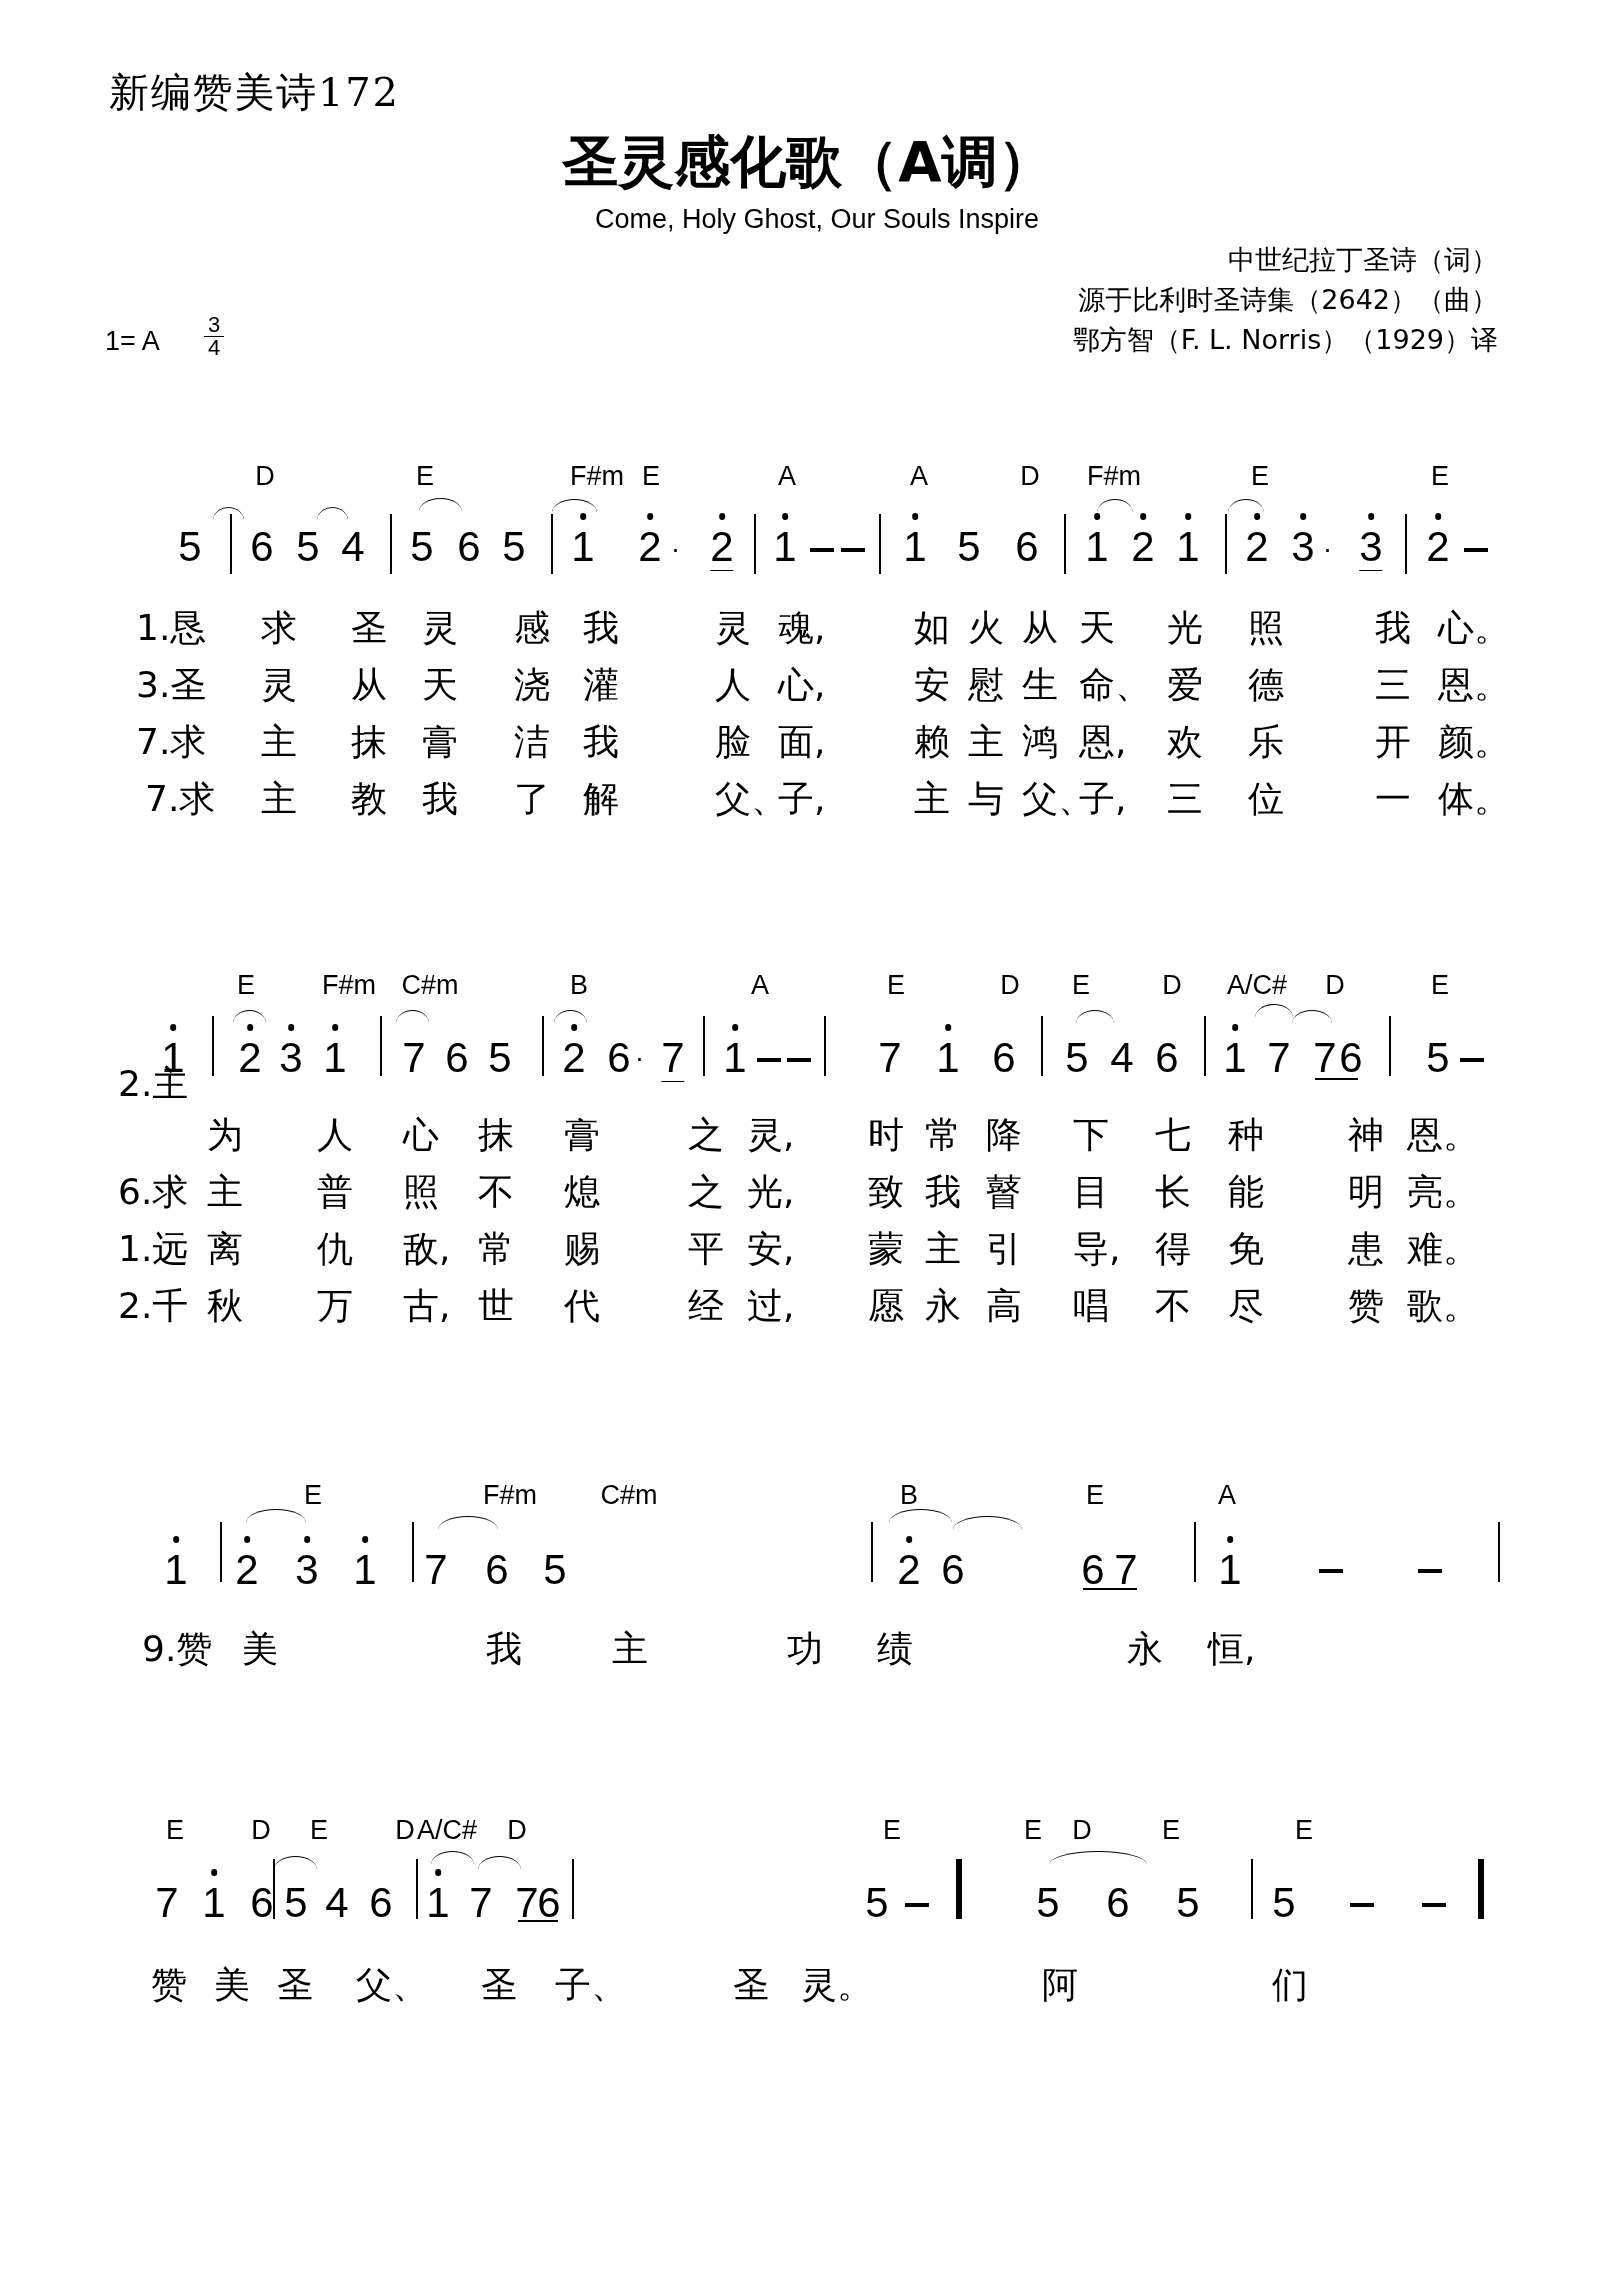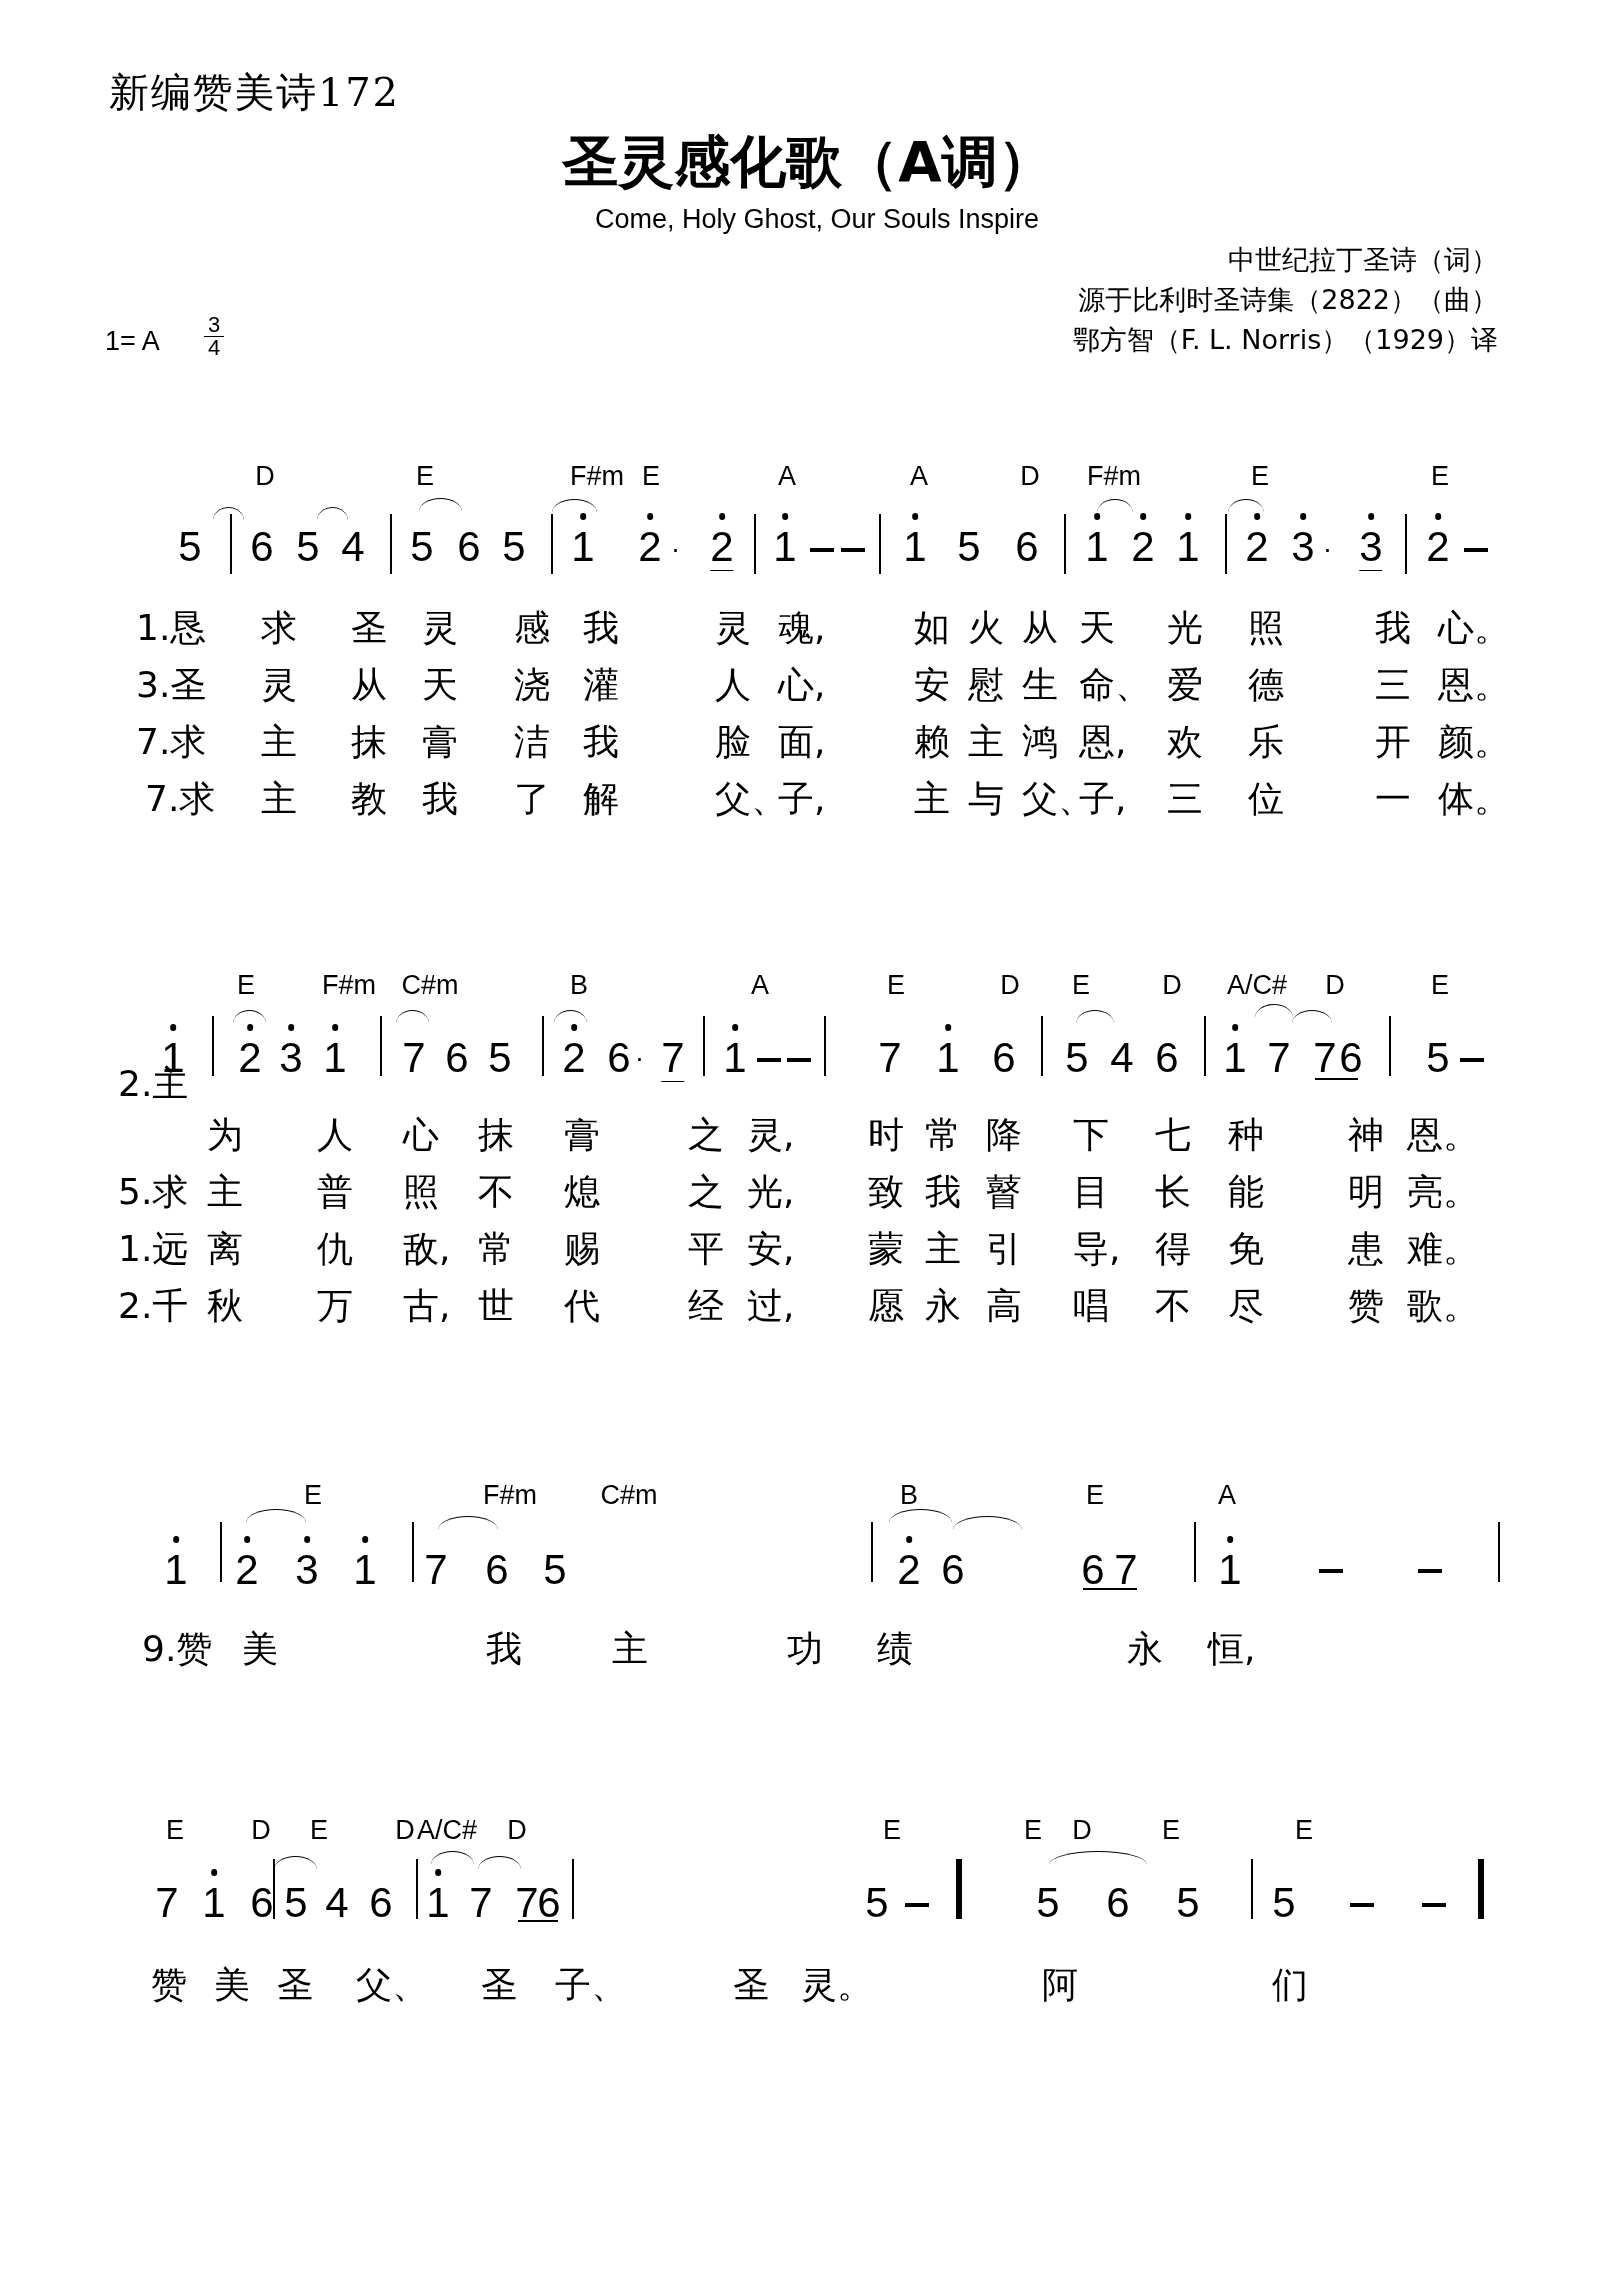--- a/index.html
+++ b/index.html
@@ -24,21 +24,21 @@
   .ulbar { height:1.8px; background:#000; }
   .lyric { font-size:36px; white-space:pre; letter-spacing:0; }
 </style>
 </head>
 <body>
 
 <div class="abs hymn-no">新编赞美诗172</div>
 <div class="abs title">圣灵感化歌（A调）</div>
 <div class="abs subtitle">Come, Holy Ghost, Our Souls Inspire</div>
 <div class="abs credit" style="top:242px">中世纪拉丁圣诗（词）</div>
-<div class="abs credit" style="top:282px">源于比利时圣诗集（2822）（曲）</div>
+<div class="abs credit" style="top:282px">源于比利时圣诗集（2642）（曲）</div>
 <div class="abs credit" style="top:322px">鄂方智（F. L. Norris）（1929）译</div>
 <div class="abs key">1=  A</div>
 <div class="abs ts">
   <div>3</div>
   <div class="line"></div>
   <div>4</div>
 </div>
 
 <div>
 
@@ -231,21 +231,21 @@
 <div class="abs lyric" style="left:688px;top:1111px">之</div>
 <div class="abs lyric" style="left:747px;top:1111px">灵,</div>
 <div class="abs lyric" style="left:868px;top:1111px">时</div>
 <div class="abs lyric" style="left:925px;top:1111px">常</div>
 <div class="abs lyric" style="left:986px;top:1111px">降</div>
 <div class="abs lyric" style="left:1073px;top:1111px">下</div>
 <div class="abs lyric" style="left:1155px;top:1111px">七</div>
 <div class="abs lyric" style="left:1228px;top:1111px">种</div>
 <div class="abs lyric" style="left:1348px;top:1111px">神</div>
 <div class="abs lyric" style="left:1407px;top:1111px">恩。</div>
-<div class="abs lyric" style="left:118px;top:1168px">5.求</div>
+<div class="abs lyric" style="left:118px;top:1168px">6.求</div>
 <div class="abs lyric" style="left:207px;top:1168px">主</div>
 <div class="abs lyric" style="left:317px;top:1168px">普</div>
 <div class="abs lyric" style="left:403px;top:1168px">照</div>
 <div class="abs lyric" style="left:478px;top:1168px">不</div>
 <div class="abs lyric" style="left:564px;top:1168px">熄</div>
 <div class="abs lyric" style="left:688px;top:1168px">之</div>
 <div class="abs lyric" style="left:747px;top:1168px">光,</div>
 <div class="abs lyric" style="left:868px;top:1168px">致</div>
 <div class="abs lyric" style="left:925px;top:1168px">我</div>
 <div class="abs lyric" style="left:986px;top:1168px">瞽</div>

